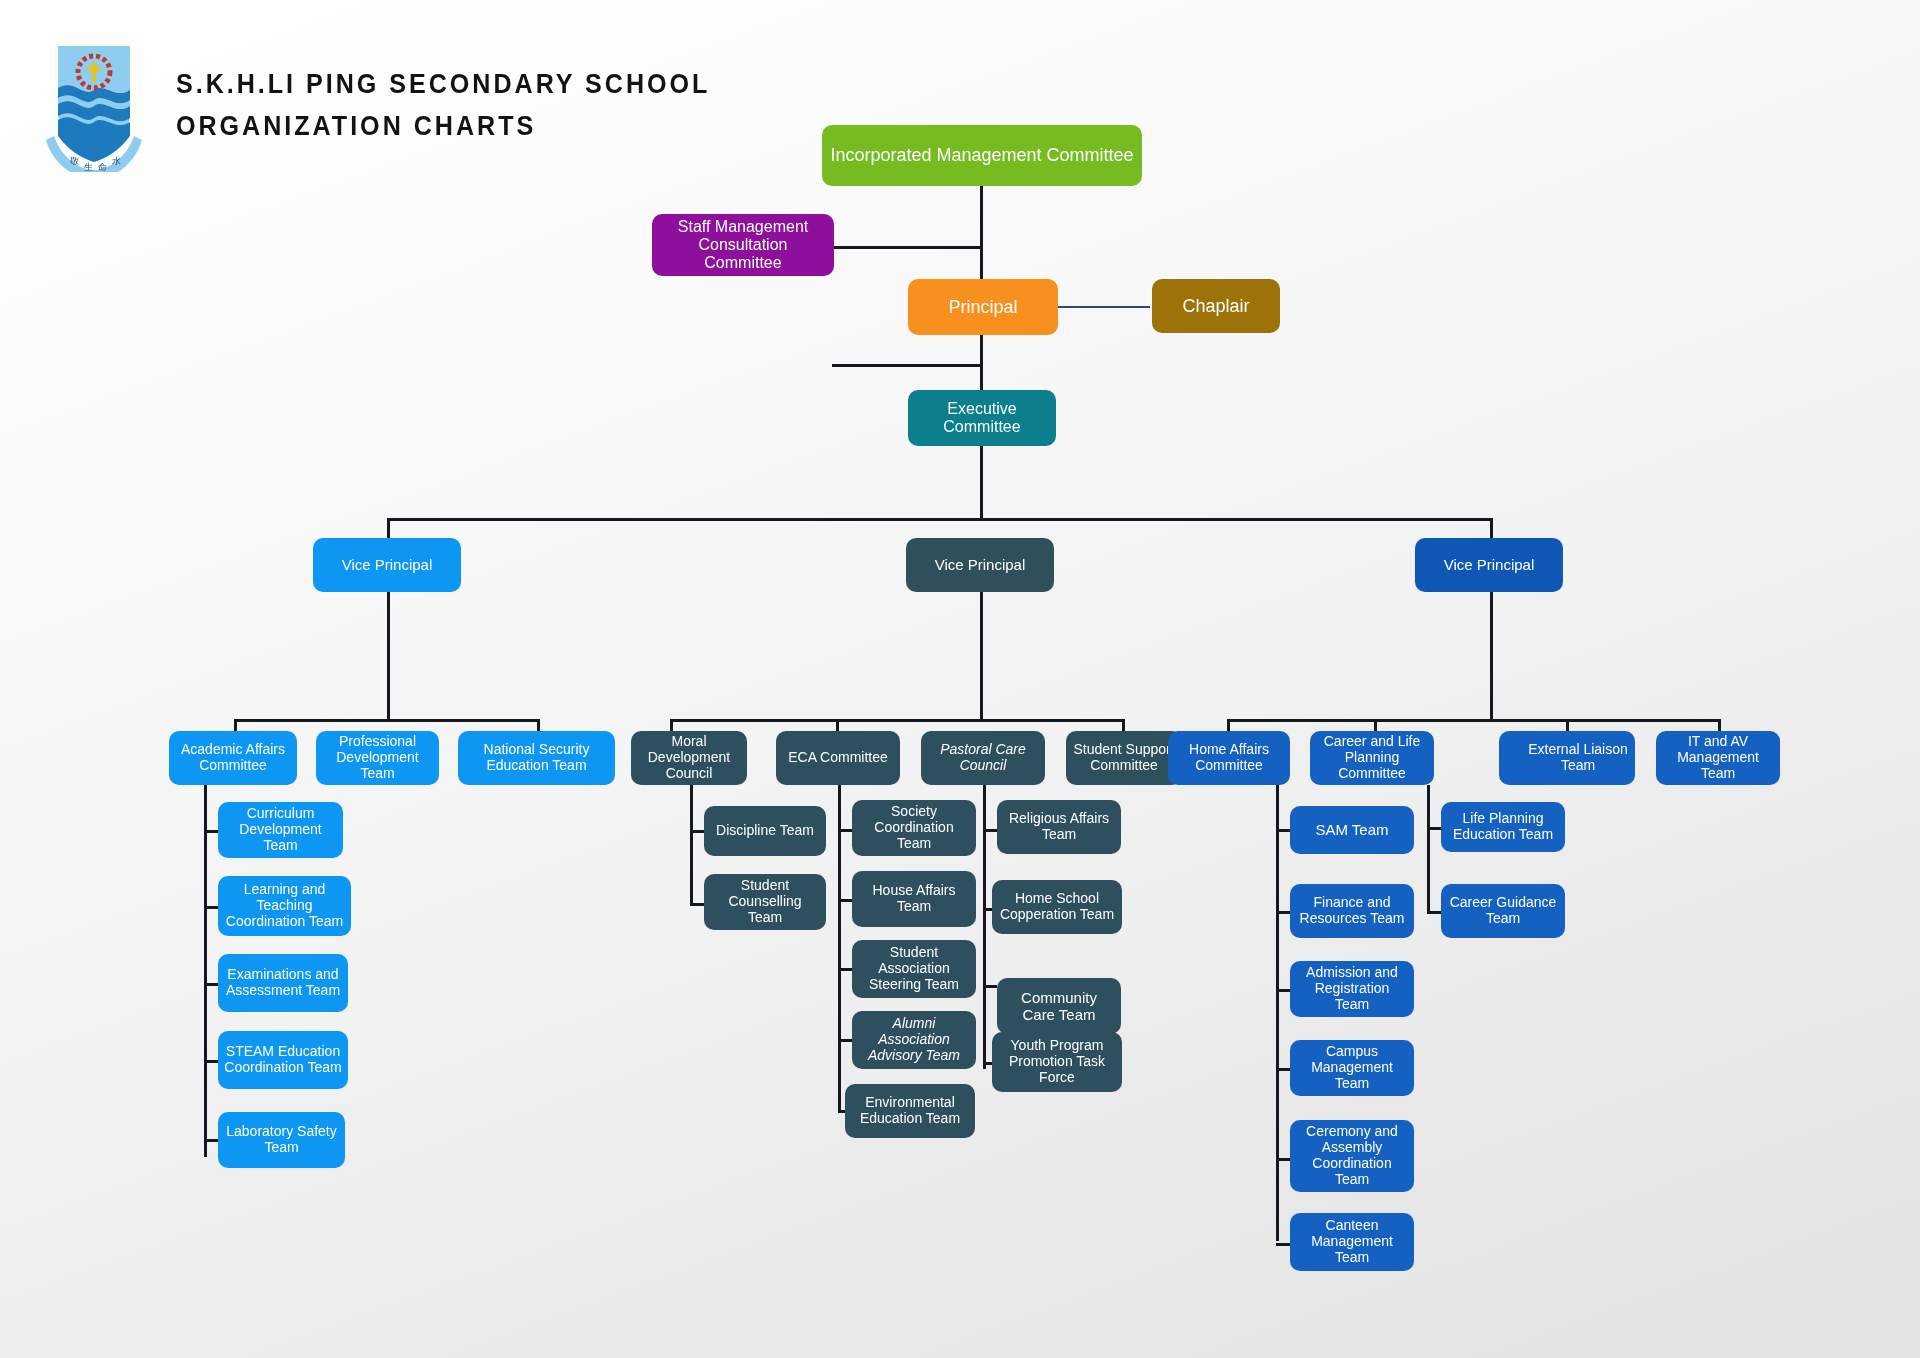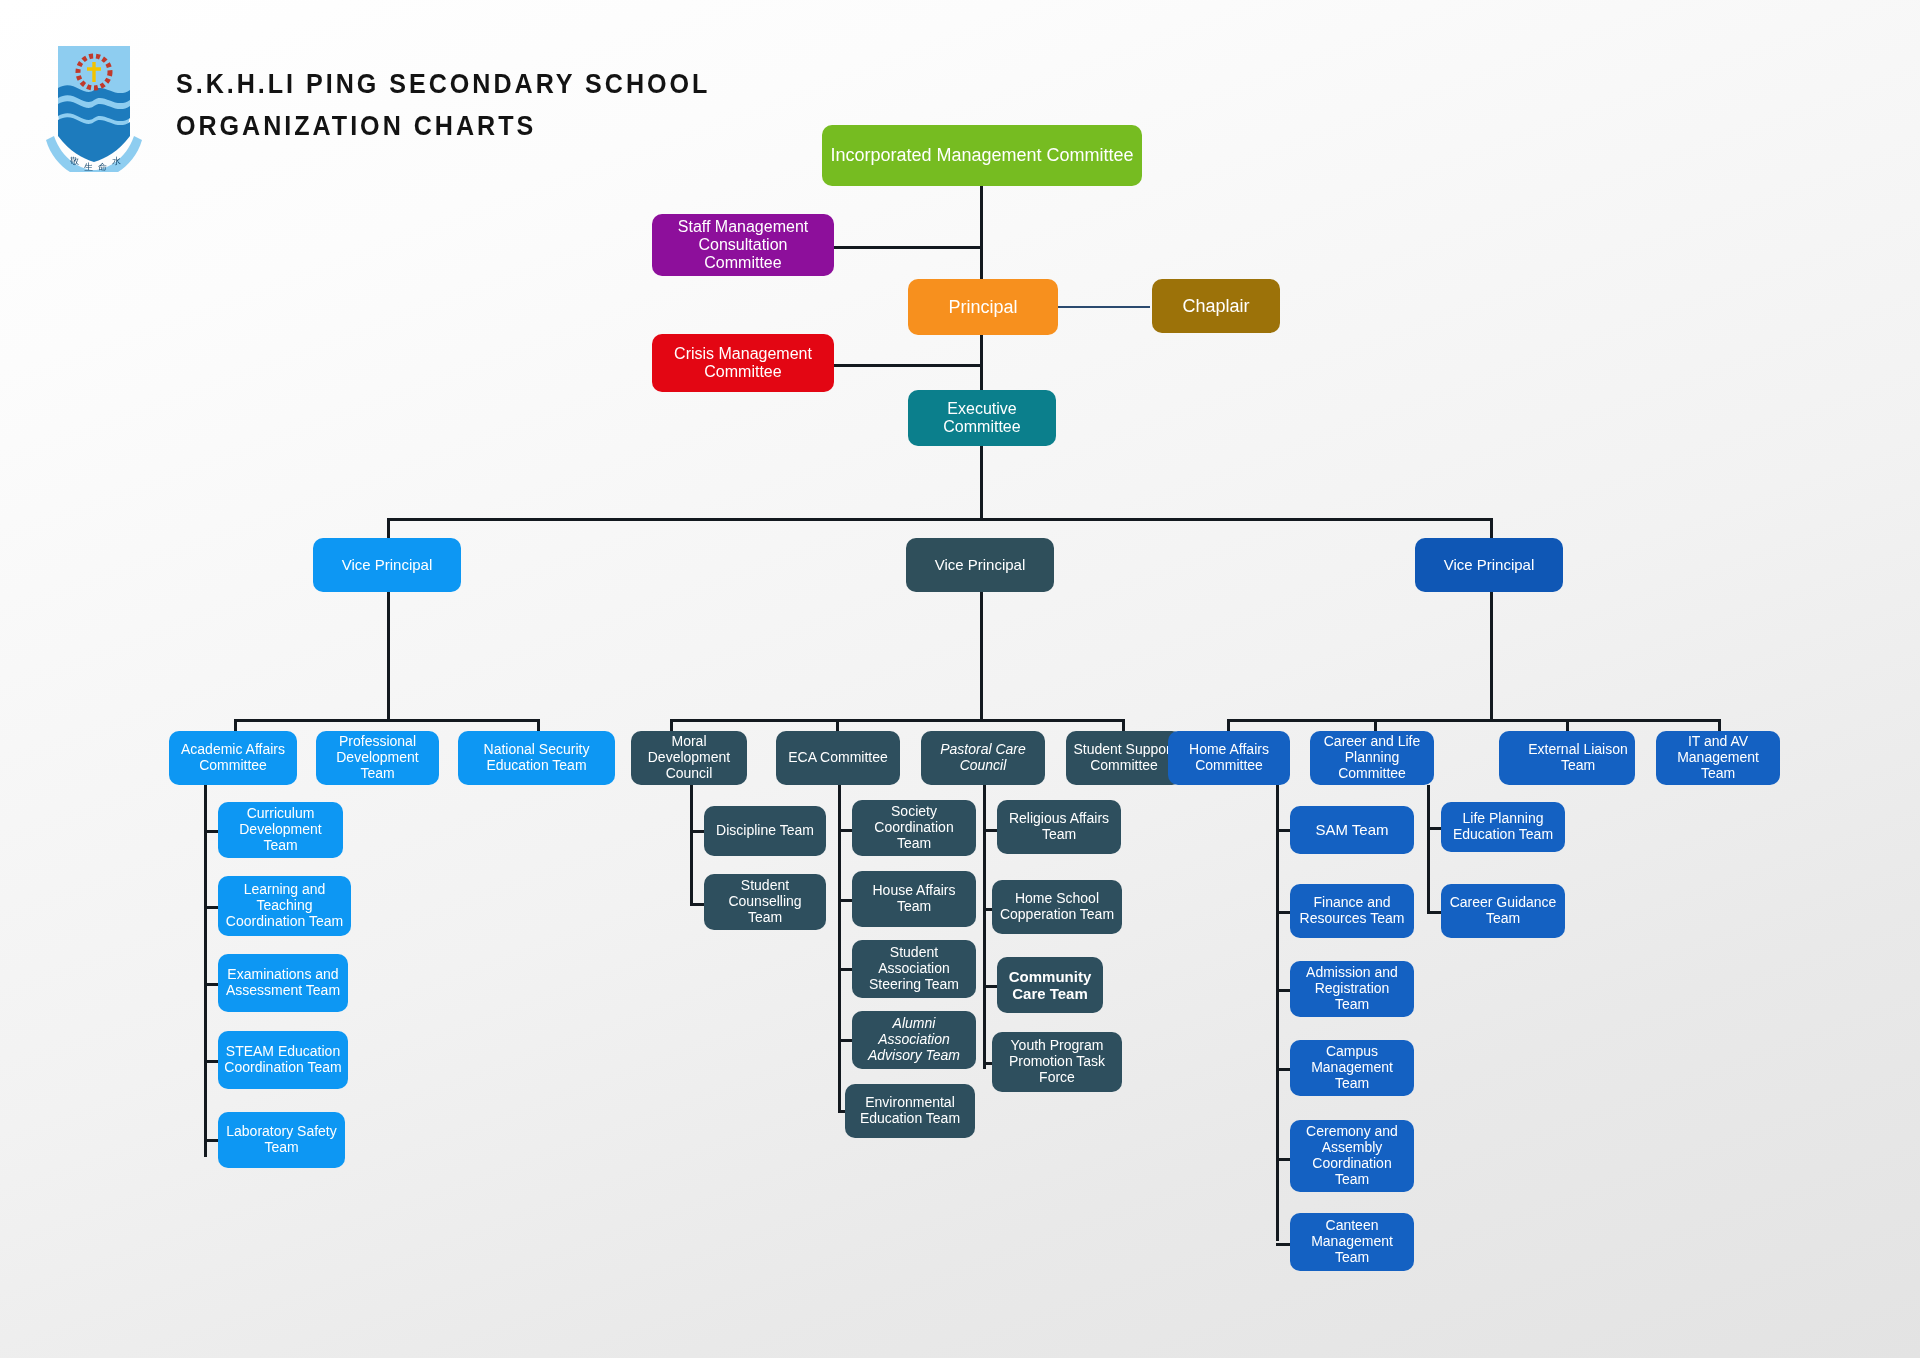--- a/index.html
+++ b/index.html
@@ -109,23 +109,20 @@
   </div>
 
   <div class="node c-orange fs18" style="left:908px;top:279px;width:150px;height:56px;">
     <span>Principal</span>
   </div>
 
   <div class="node c-brown fs18" style="left:1152px;top:279px;width:128px;height:54px;">
     <span>Chaplair</span>
   </div>
 
-  <div class="node c-red fs16" style="left:652px;top:334px;width:182px;height:58px;">
-    <span>Crisis Management Committee</span>
-  </div>
 
   <div class="node c-teal fs16" style="left:908px;top:390px;width:148px;height:56px;">
     <span>Executive Committee</span>
   </div>
 
   <div class="node c-lblue fs15" style="left:313px;top:538px;width:148px;height:54px;">
     <span>Vice Principal</span>
   </div>
   <div class="node c-vp2 fs15" style="left:906px;top:538px;width:148px;height:54px;">
     <span>Vice Principal</span>
@@ -229,21 +226,21 @@
   <div class="ln lh" style="left:983px;top:908px;width:14px;"></div>
   <div class="ln lh" style="left:983px;top:985px;width:14px;"></div>
   <div class="ln lh" style="left:983px;top:1062px;width:14px;"></div>
 
   <div class="node c-dark fs14" style="left:997px;top:800px;width:124px;height:54px;">
     <span>Religious Affairs Team</span>
   </div>
   <div class="node c-dark fs14" style="left:992px;top:880px;width:130px;height:54px;">
     <span>Home School Copperation Team</span>
   </div>
-  <div class="node c-dark fs15" style="left:997px;top:957px;width:106px;height:56px;font-weight:bold;">
+  <div class="node c-dark fs15" style="left:997px;top:978px;width:124px;height:56px;">
     <span>Community Care Team</span>
   </div>
   <div class="node c-dark fs14" style="left:992px;top:1032px;width:130px;height:60px;">
     <span>Youth Program Promotion Task Force</span>
   </div>
 
   <div class="ln lv" style="left:1490px;top:592px;height:127px;"></div>
   <div class="ln lh" style="left:1227px;top:719px;width:493px;"></div>
   <div class="ln lv" style="left:1227px;top:719px;height:14px;"></div>
   <div class="ln lv" style="left:1374px;top:719px;height:14px;"></div>

